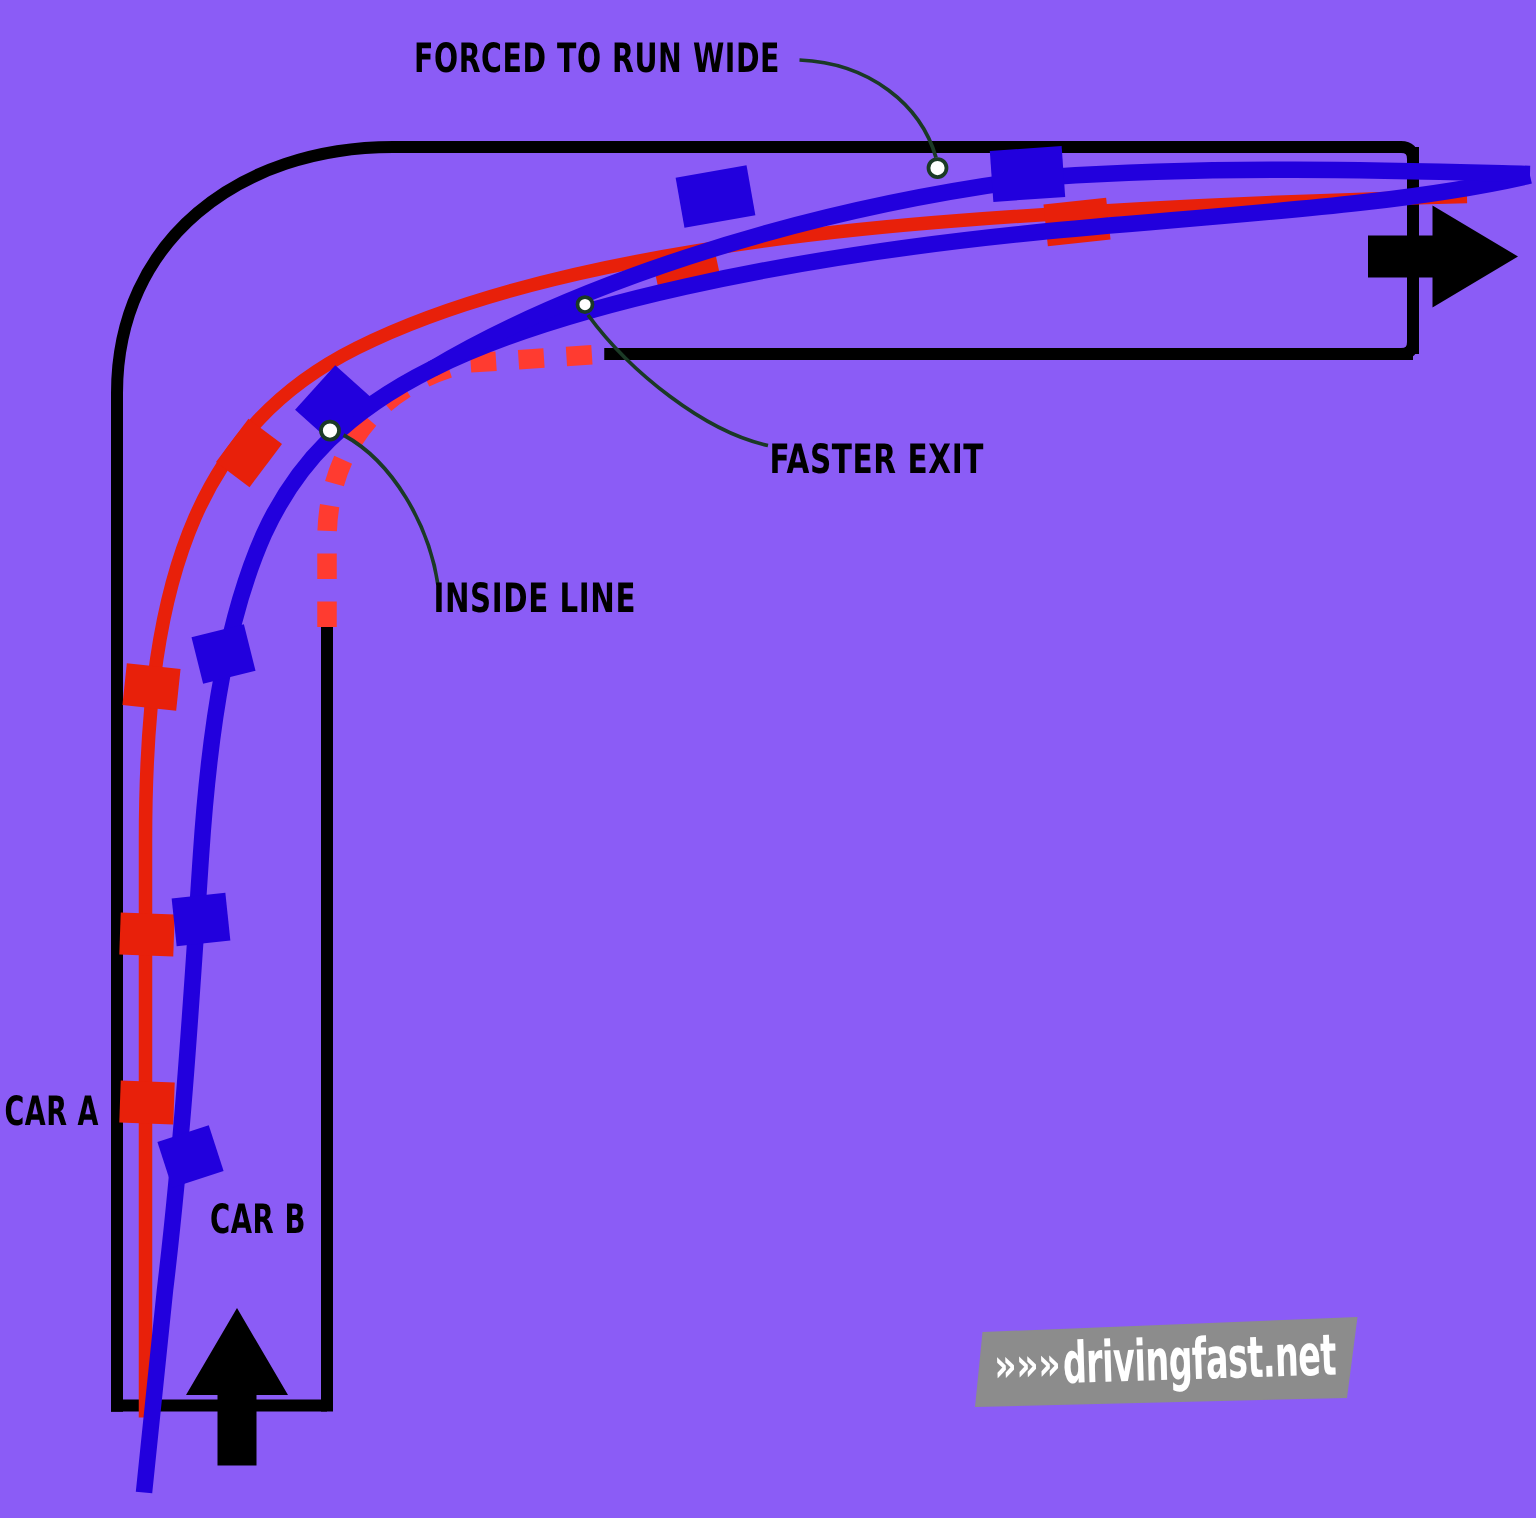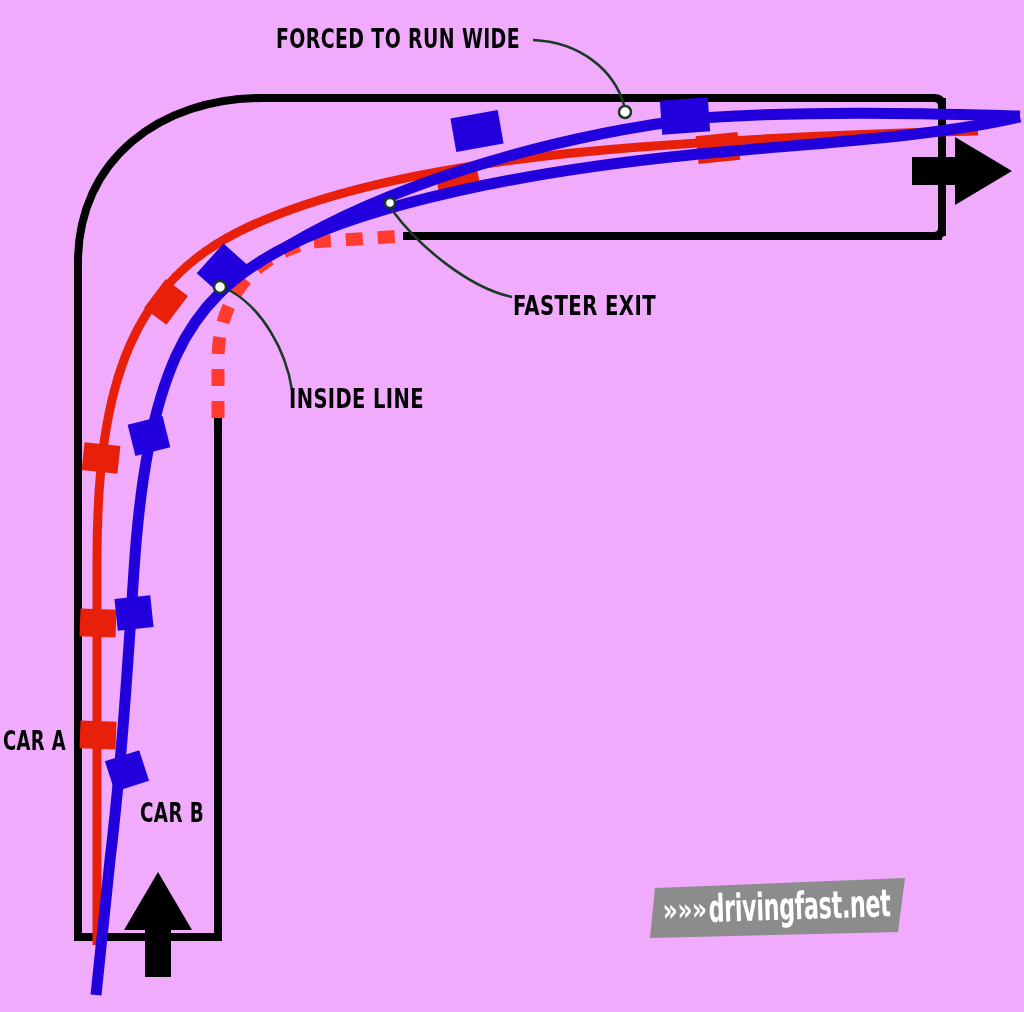--- a/index.html
+++ b/index.html
@@ -10,21 +10,21 @@
   body {
     width: 1024px;
     height: 1012px;
     overflow: hidden;
     font-family: "Liberation Sans", sans-serif;
   }
   #diagram-root {
     position: relative;
     width: 1024px;
     height: 1012px;
-    background: #f0abfc;
+    background: #8b5cf6;
   }
   svg#scene {
     position: absolute;
     top: 0;
     left: 0;
     width: 1024px;
     height: 1012px;
     display: block;
   }
   .anno-text {

